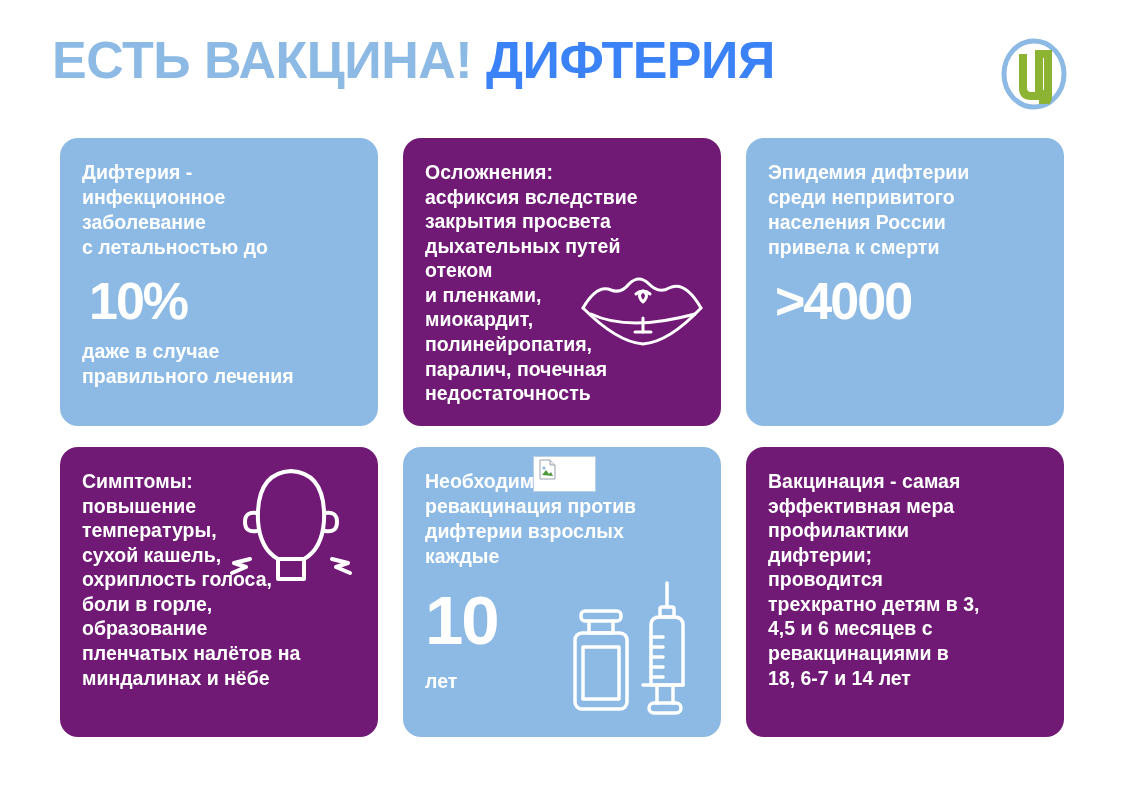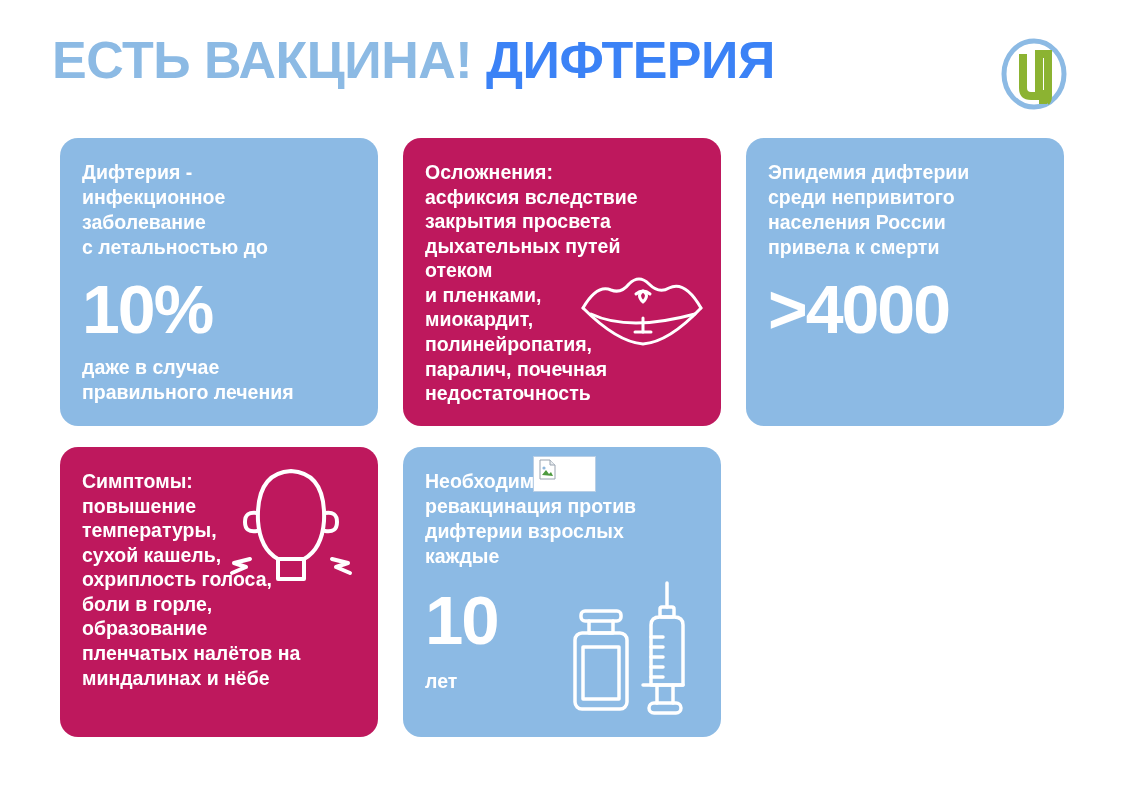--- a/index.html
+++ b/index.html
@@ -62,40 +62,40 @@
     row-gap: 21px;
   }
   .card {
     border-radius: 18px;
     position: relative;
     overflow: hidden;
     box-sizing: border-box;
     padding: 22px 20px 18px 22px;
   }
   .card.blue  { background: #8CBAE4; }
-  .card.green { background: #be185d; }
+  .card.green { background: #701a75; }
 
   .card-text {
     color: #ffffff;
     font-size: 19.5px;
     font-weight: bold;
     line-height: 1.29;
     white-space: pre-line;
     position: relative;
     z-index: 3;
   }
   .card-text.tight { line-height: 1.26; }
 
   .big-number {
     color: #ffffff;
     font-weight: bold;
-    font-size: 68px;
+    font-size: 52px;
     line-height: 1;
     letter-spacing: -2px;
-    margin: 14px 0 12px 0;
+    margin: 14px 0 12px 7px;
     position: relative;
     z-index: 3;
   }
   .big-number.sm { font-size: 69px; margin: 16px 0 14px 0; }
 
   
   .icon-lips {
     position: absolute;
     right: 12px;
     top: 132px;
@@ -251,14 +251,25 @@
           <path d="M84 44 q0 -8 9 -8 h14 q9 0 9 8 v60 h-32 z"></path>
           <path d="M84 56 h12 M84 66 h12 M84 76 h12 M84 86 h12 M84 96 h12"></path>
           <path d="M76 104 h40"></path>
           <path d="M90 104 v18 M106 104 v18"></path>
           <rect x="82" y="122" width="32" height="10" rx="5"></rect>
         </g>
       </svg>
     </div>
   </div>
 
+  <div class="card green">
+    <div class="card-text tight">Вакцинация - самая
+эффективная мера
+профилактики
+дифтерии;
+проводится
+трехкратно детям в 3,
+4,5 и 6 месяцев с
+ревакцинациями в
+18, 6-7 и 14 лет</div>
+  </div>
 
 </div>
 
 </body></html>

